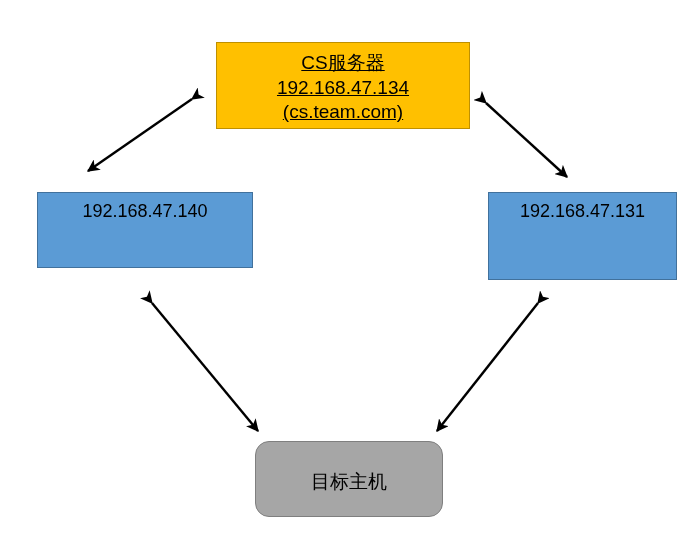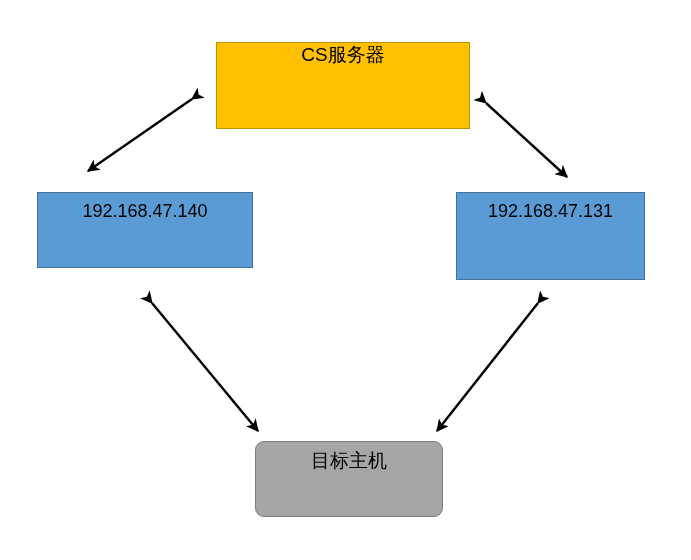--- a/index.html
+++ b/index.html
@@ -40,58 +40,59 @@
 
   
   #node-cs-server {
     left: 216px;
     top: 42px;
     width: 254px;
     height: 87px;
     background: #FFC000;
     border: 1px solid #BF9000;
     justify-content: flex-start;
-    padding-top: 0;
+    padding-top: 8px;
     font-size: 19px;
+    text-decoration: underline;
   }
 
   
   #node-proxy1 {
     left: 37px;
     top: 192px;
     width: 216px;
     height: 76px;
     background: #5B9BD5;
     border: 1px solid #41719C;
     justify-content: flex-start;
     padding-top: 7px;
     font-size: 18px;
   }
   #node-proxy2 {
-    left: 456px;
+    left: 488px;
     top: 192px;
     width: 189px;
     height: 88px;
     background: #5B9BD5;
     border: 1px solid #41719C;
     justify-content: flex-start;
     padding-top: 7px;
     font-size: 18px;
   }
 
   
   #node-target-host {
     left: 255px;
     top: 441px;
     width: 188px;
     height: 76px;
     background: #A6A6A6;
     border: 1px solid #7F7F7F;
-    border-radius: 9px;
-    justify-content: flex-start;
+    border-radius: 14px;
+    justify-content: center;
     padding-top: 7px;
     font-size: 19px;
   }
 </style>
 </head>
 <body>
 
 <svg id="diagram-canvas" viewBox="0 0 691 560" xmlns="http://www.w3.org/2000/svg">
   <defs>
     <marker id="arrow-end" viewBox="0 0 10 10" refX="9" refY="5" markerWidth="5.2" markerHeight="5.2" orient="auto-start-reverse">
@@ -106,20 +107,22 @@
 
   <line class="connector" x1="486" y1="103" x2="567" y2="177" stroke="#000000" stroke-width="2.4" marker-start="url(#arrow-start)" marker-end="url(#arrow-end)"></line>
 
   <line class="connector" x1="152" y1="303" x2="258" y2="431" stroke="#000000" stroke-width="2.4" marker-start="url(#arrow-start)" marker-end="url(#arrow-end)"></line>
 
   <line class="connector" x1="538" y1="303" x2="437" y2="431" stroke="#000000" stroke-width="2.4" marker-start="url(#arrow-start)" marker-end="url(#arrow-end)"></line>
 </svg>
 
 <div class="node" id="node-cs-server">
   <span class="line">CS服务器</span>
+  <span class="line">192.168.47.134</span>
+  <span class="line">(cs.team.com)</span>
 </div>
 
 <div class="node" id="node-proxy1">
   <span class="line">192.168.47.140</span>
 </div>
 
 <div class="node" id="node-proxy2">
   <span class="line">192.168.47.131</span>
 </div>
 

